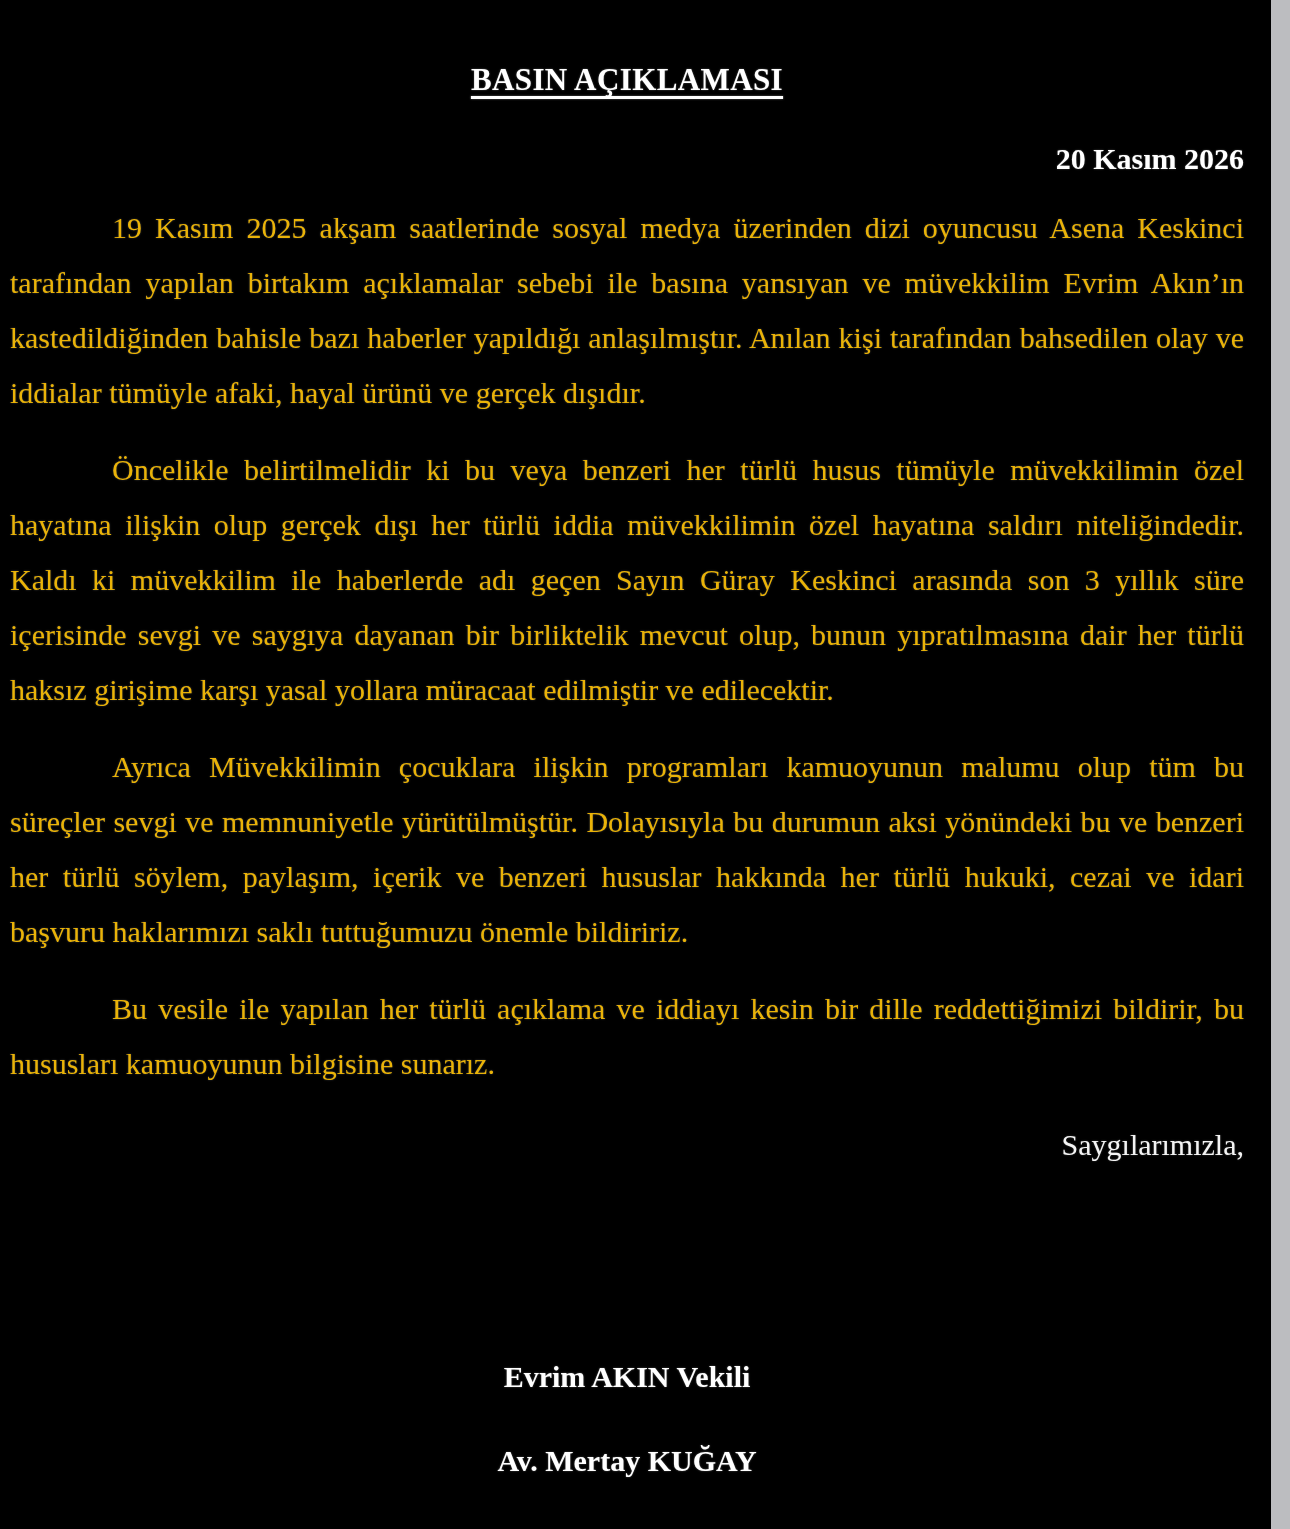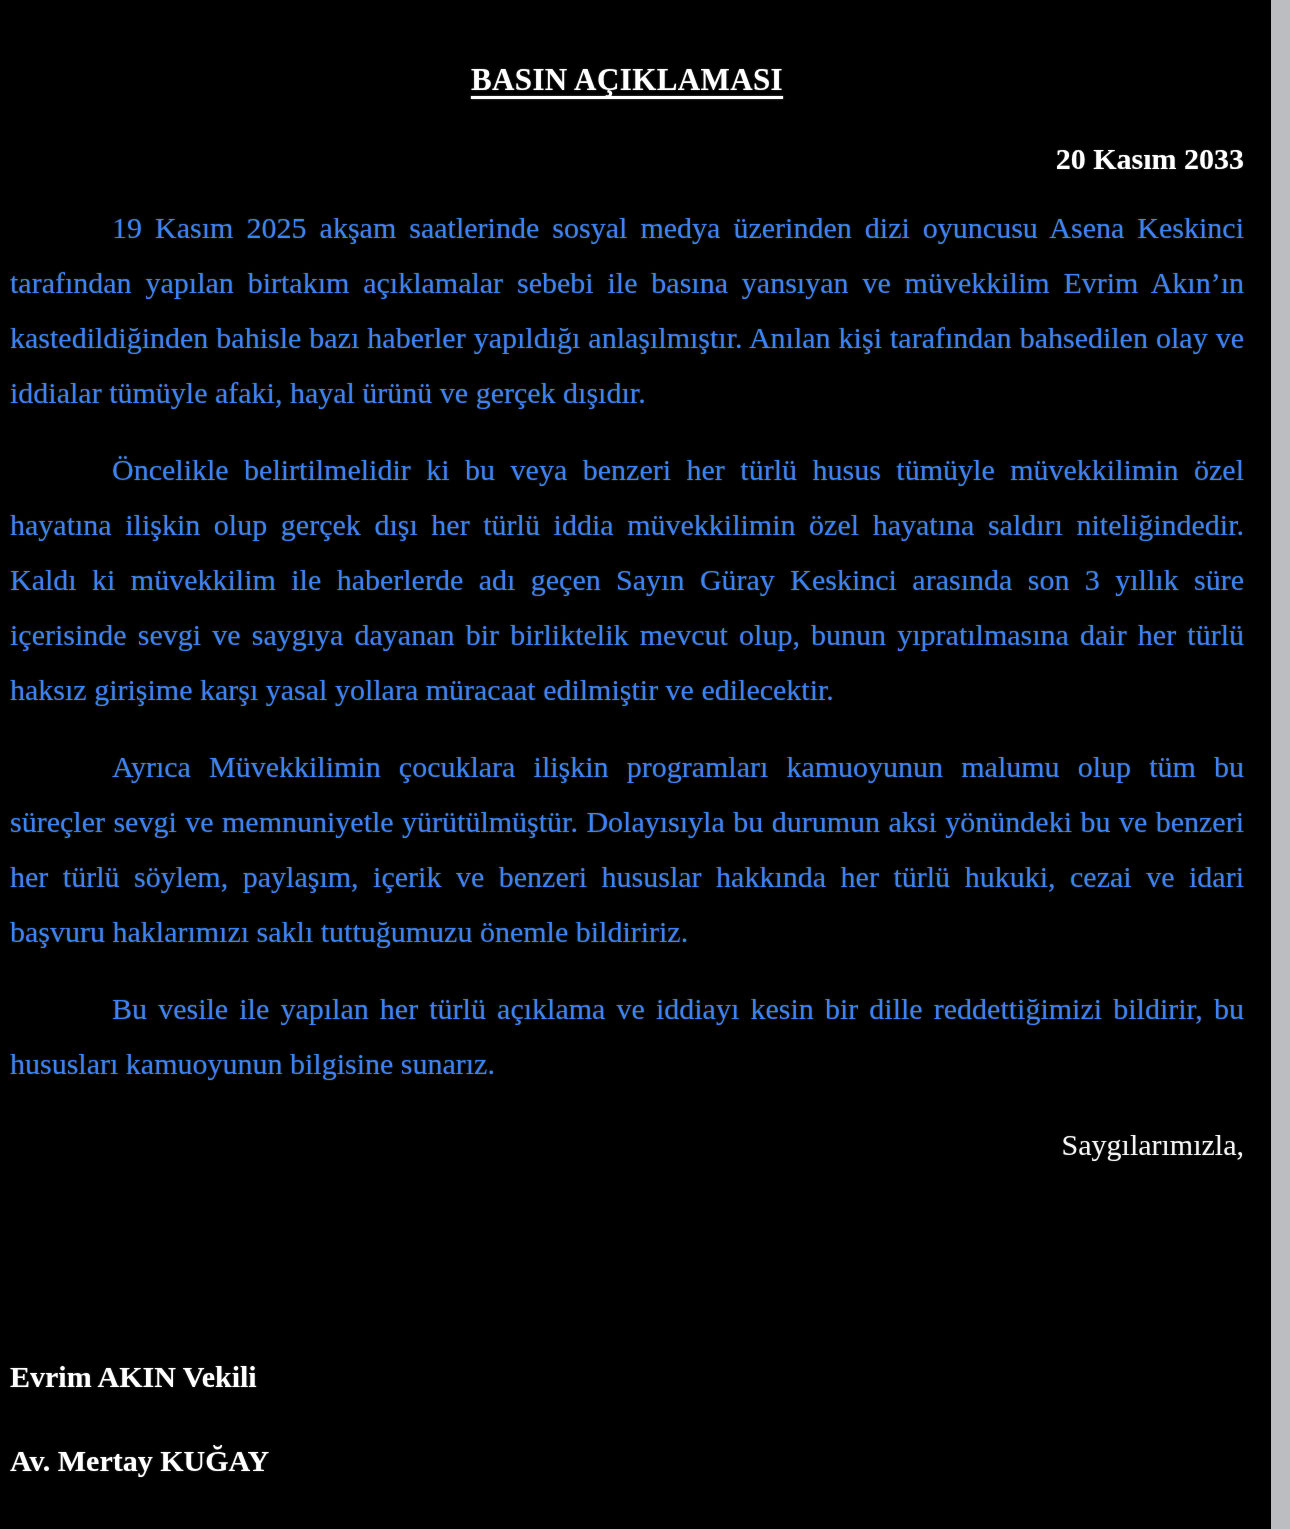--- a/index.html
+++ b/index.html
@@ -75,21 +75,21 @@
     padding-top: 24px;
   }
 
   p.para {
     margin: 0 0 22px 0;
     font-size: 30px;
     line-height: 55px;
     text-align: justify;
     text-justify: inter-word;
     text-indent: 102px;
-    color: #3b82f6;
+    color: #eab308;
     text-shadow: 0 0 2px rgba(255,255,255,0.25);
     -webkit-hyphens: none;
     hyphens: none;
   }
   p.para:last-of-type { margin-bottom: 0; }
 
   p.closing {
     margin: 26px 0 0 0;
     font-size: 30px;
     line-height: 55px;
@@ -97,41 +97,41 @@
     text-indent: 0;
     color: #f4f4f4;
     text-shadow: 0 0 2px rgba(255,255,255,0.25);
   }
 
   .signature-block {
     position: absolute;
     left: 10px;
     top: 1355px;
     width: 1234px;
-    text-align: left;
+    text-align: center;
   }
   .sig-line {
     font-weight: bold;
     font-size: 30px;
     line-height: 44px;
     color: #ffffff;
     text-shadow: 0 0 2px rgba(255,255,255,0.35);
   }
   .sig-line.second { margin-top: 40px; }
 </style>
 </head>
 <body>
 
 <div class="page">
 
   <div class="content">
 
     <h1 class="doc-title">BASIN AÇIKLAMASI</h1>
 
-    <div class="doc-date">20 Kasım 2033</div>
+    <div class="doc-date">20 Kasım 2026</div>
 
     <div class="body-block">
 
       <p class="para">19 Kasım 2025 akşam saatlerinde sosyal medya üzerinden dizi oyuncusu Asena Keskinci tarafından yapılan birtakım açıklamalar sebebi ile basına yansıyan ve müvekkilim Evrim Akın’ın kastedildiğinden bahisle bazı haberler yapıldığı anlaşılmıştır. Anılan kişi tarafından bahsedilen olay ve iddialar tümüyle afaki, hayal ürünü ve gerçek dışıdır.</p>
 
       <p class="para">Öncelikle belirtilmelidir ki bu veya benzeri her türlü husus tümüyle müvekkilimin özel hayatına ilişkin olup gerçek dışı her türlü iddia müvekkilimin özel hayatına saldırı niteliğindedir. Kaldı ki müvekkilim ile haberlerde adı geçen Sayın Güray Keskinci arasında son 3 yıllık süre içerisinde sevgi ve saygıya dayanan bir birliktelik mevcut olup, bunun yıpratılmasına dair her türlü haksız girişime karşı yasal yollara müracaat edilmiştir ve edilecektir.</p>
 
       <p class="para">Ayrıca Müvekkilimin çocuklara ilişkin programları kamuoyunun malumu olup tüm bu süreçler sevgi ve memnuniyetle yürütülmüştür. Dolayısıyla bu durumun aksi yönündeki bu ve benzeri her türlü söylem, paylaşım, içerik ve benzeri hususlar hakkında her türlü hukuki, cezai ve idari başvuru haklarımızı saklı tuttuğumuzu önemle bildiririz.</p>
 
       <p class="para">Bu vesile ile yapılan her türlü açıklama ve iddiayı kesin bir dille reddettiğimizi bildirir, bu hususları kamuoyunun bilgisine sunarız.</p>

